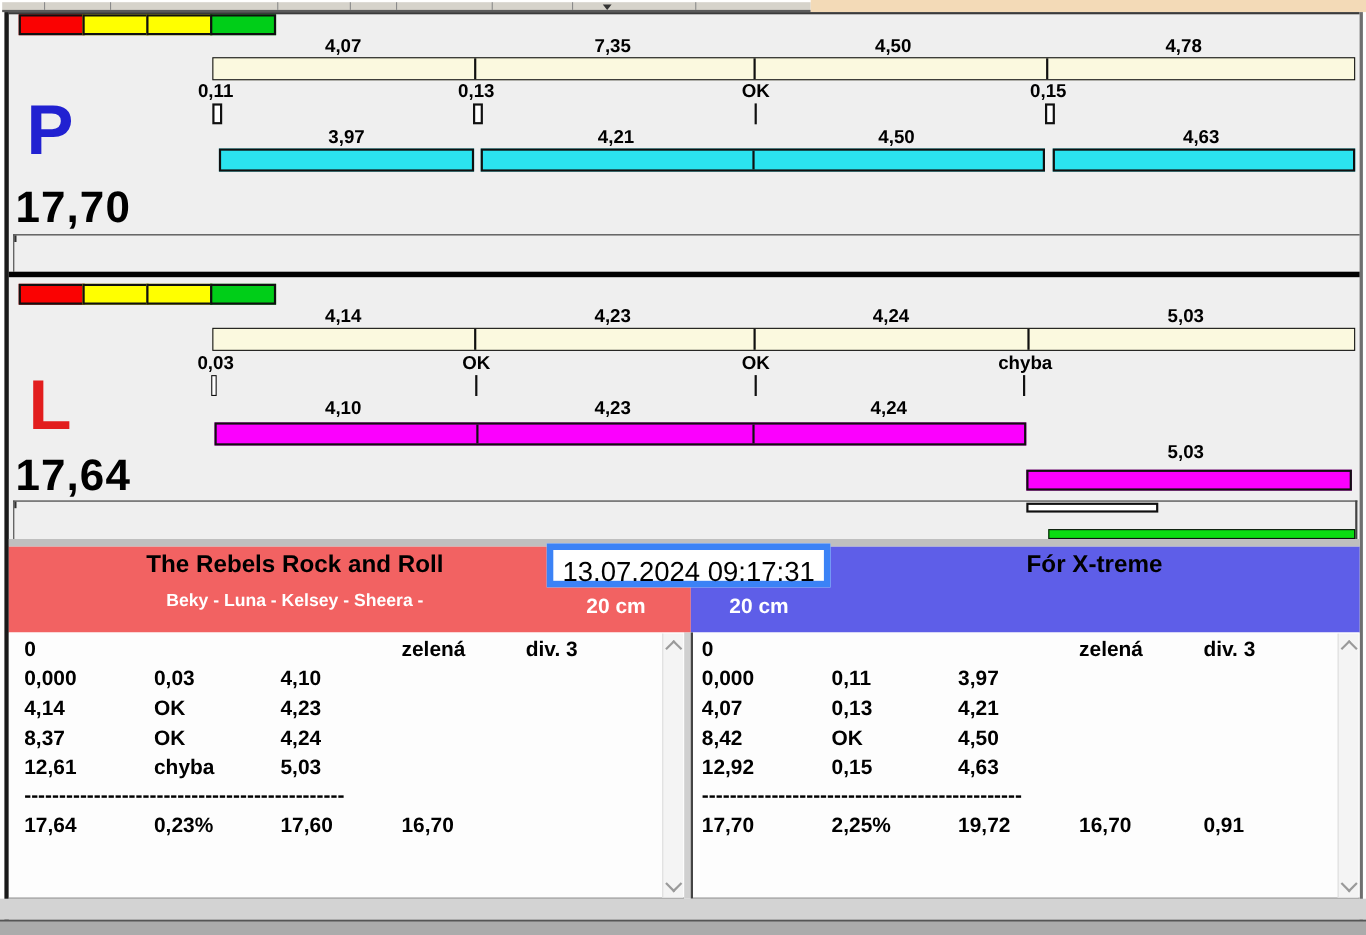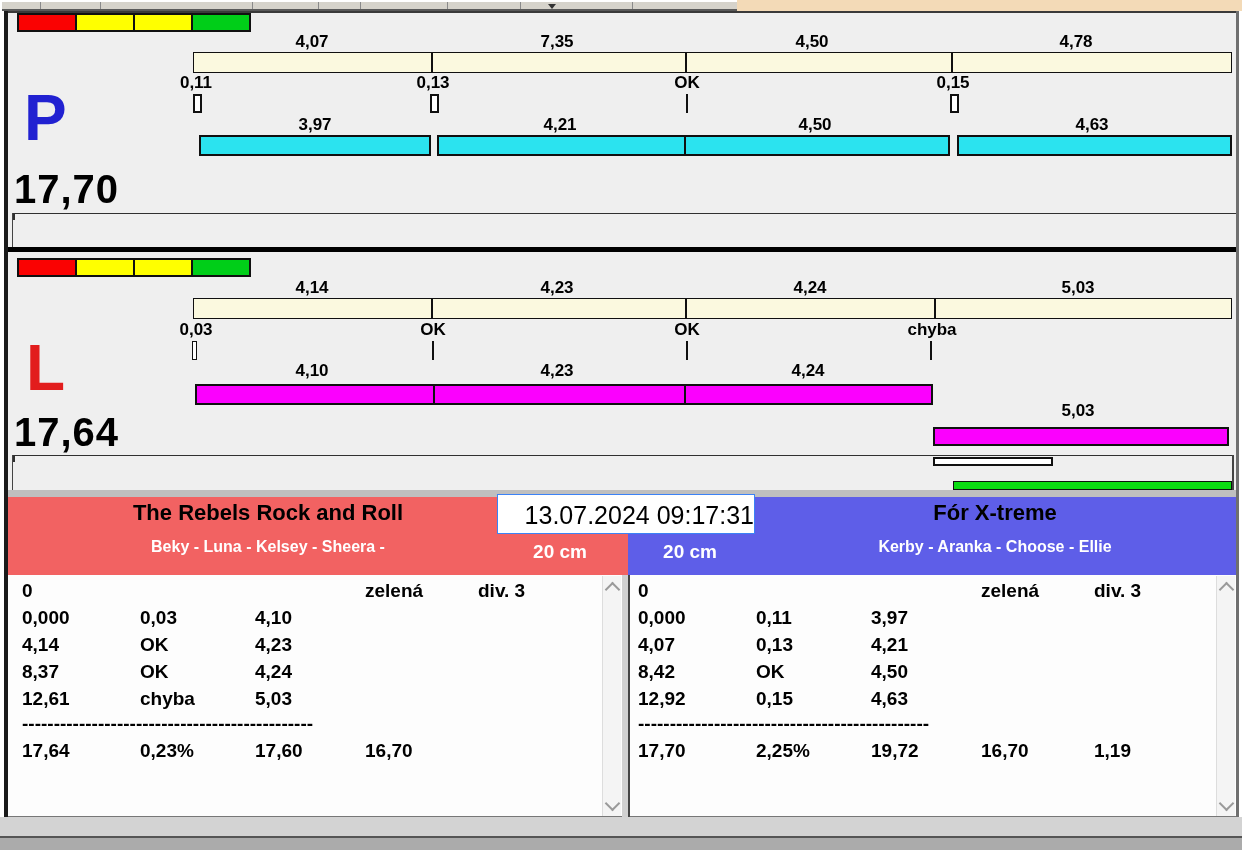--- a/index.html
+++ b/index.html
@@ -33,22 +33,22 @@
   .tick-line{width:2px;height:19px;background:#101010;}
   .lane-letter{font-size:64px;font-weight:bold;line-height:1;}
   .lane-total{font-size:40px;font-weight:bold;line-height:1;letter-spacing:1px;}
   .hline{height:1px;background:#303030;}
   .mini-tick{width:2px;height:6px;background:#303030;}
   
   .hdr{top:497px;height:78px;}
   .team-name{font-size:22px;font-weight:bold;text-align:center;}
   .team-dogs{font-size:16px;font-weight:bold;color:#fff;text-align:center;}
   .team-h{font-size:19px;font-weight:bold;color:#fff;text-align:center;}
-  .stamp{left:497px;top:494px;width:258px;height:40px;background:#fff;border:1px solid #3b82f6;
-         font-size:25px;line-height:40px;text-align:right;z-index:5;box-sizing:border-box;}
+  .stamp{left:497px;top:494px;width:258px;height:40px;background:#fff;border:6px solid #3b82f6;
+         font-size:25px;line-height:40px;text-align:center;z-index:5;box-sizing:border-box;}
   .tbl{top:575px;height:242px;background:#FDFDFD;border-bottom:1px solid #777;box-sizing:border-box;}
   .tbl-div{left:622px;top:575px;width:8px;height:242px;background:#D0D0D0;border-right:2px solid #444;box-sizing:border-box;}
   .cell{position:absolute;font-size:19px;font-weight:bold;white-space:nowrap;line-height:22px;}
   .sbar{top:576px;width:19px;height:240px;background:#F4F4F4;border-left:1px solid #ddd;box-sizing:border-box;}
   .chev{position:absolute;width:9px;height:9px;border-left:2px solid #9a9a9a;border-top:2px solid #9a9a9a;}
   .chev.up{transform:rotate(45deg);}
   .chev.dn{transform:rotate(225deg);}
 </style>
 </head>
 <body>
@@ -174,21 +174,20 @@
 
   <div class="abs hdr" style="left: 8px; width: 620px; background: rgb(242, 98, 98);"></div>
   <div class="abs hdr" style="left: 628px; width: 608px; background: rgb(94, 94, 232);"></div>
 
   <div class="abs team-name" style="left:28px;top:500px;width:480px">The Rebels Rock and Roll</div>
   <div class="abs team-dogs" style="left:28px;top:538px;width:480px">Beky - Luna - Kelsey - Sheera -</div>
   <div class="abs team-h" style="left:510px;top:541px;width:100px">20 cm</div>
 
   <div class="abs team-h" style="left:640px;top:541px;width:100px">20 cm</div>
   <div class="abs team-name" style="left:760px;top:500px;width:470px">Fór X-treme</div>
-  <div class="abs team-dogs" style="left:760px;top:538px;width:470px">Kerby - Aranka - Choose - Ellie</div>
 
   <div class="abs stamp">13.07.2024 09:17:31</div>
 
   <div class="abs tbl" style="left:8px;width:614px">
     <span class="cell" style="left:14px;top:5px">0</span>
     <span class="cell" style="left:357px;top:5px">zelená</span>
     <span class="cell" style="left:470px;top:5px">div. 3</span>
 
     <span class="cell" style="left:14px;top:32px">0,000</span>
     <span class="cell" style="left:132px;top:32px">0,03</span>
@@ -236,21 +235,21 @@
     <span class="cell" style="left:8px;top:113px">12,92</span>
     <span class="cell" style="left:126px;top:113px">0,15</span>
     <span class="cell" style="left:241px;top:113px">4,63</span>
 
     <span class="cell" style="left:8px;top:138px">----------------------------------------------</span>
 
     <span class="cell" style="left:8px;top:165px">17,70</span>
     <span class="cell" style="left:126px;top:165px">2,25%</span>
     <span class="cell" style="left:241px;top:165px">19,72</span>
     <span class="cell" style="left:351px;top:165px">16,70</span>
-    <span class="cell" style="left:464px;top:165px">1,19</span>
+    <span class="cell" style="left:464px;top:165px">0,91</span>
   </div>
 
   <div class="abs sbar" style="left:602px">
     <div class="chev up" style="left:4px;top:8px"></div>
     <div class="chev dn" style="left:4px;top:222px"></div>
   </div>
   <div class="abs sbar" style="left:1216px">
     <div class="chev up" style="left:4px;top:8px"></div>
     <div class="chev dn" style="left:4px;top:222px"></div>
   </div>

